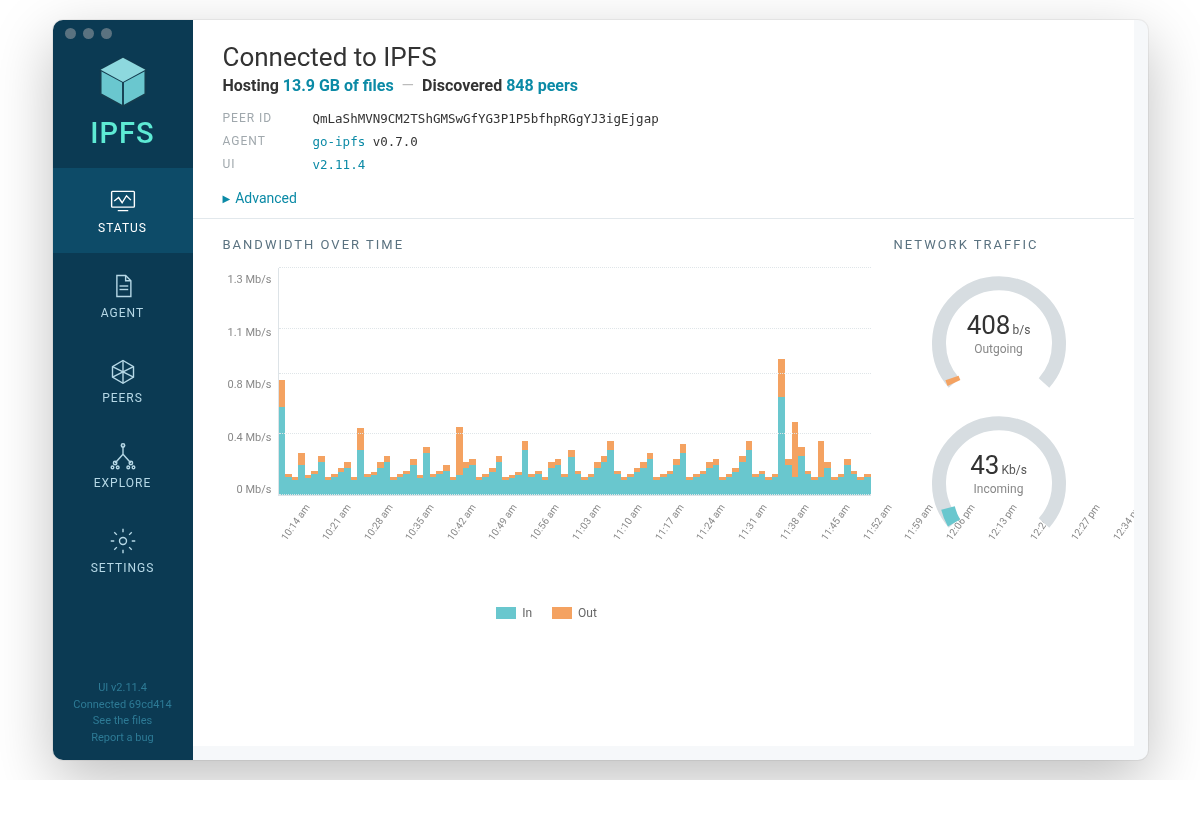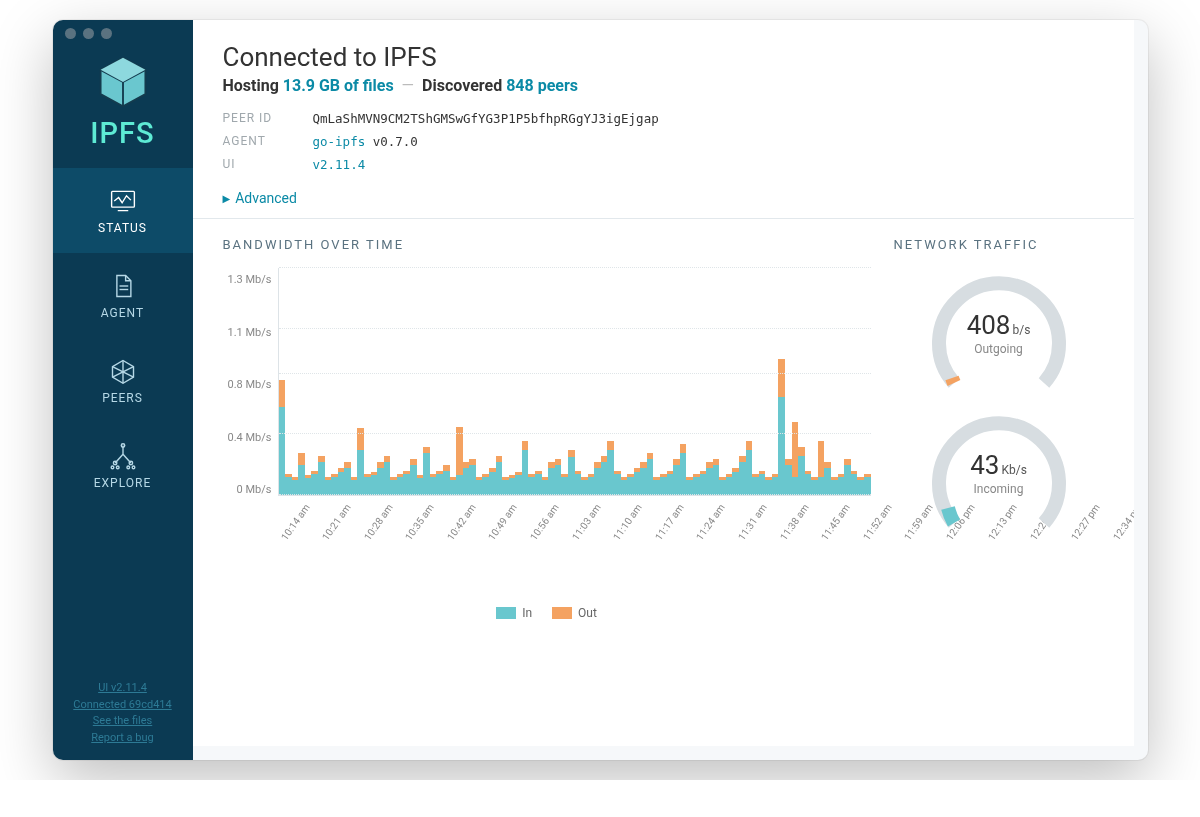--- a/index.html
+++ b/index.html
@@ -76,21 +76,21 @@
   .nav-item.active{background:var(--sidebar-active);color:#fff;}
   .nav-icon{width:28px;height:28px;stroke:currentColor;fill:none;stroke-width:1.6;}
   .sidebar-footer{
     margin-top:auto;
     padding:10px 8px 14px;
     text-align:center;
     font-size:11px;
     line-height:1.5;
     color:#2d7a95;
   }
-  .sidebar-footer div{cursor:pointer;text-decoration:underline;}
+  .sidebar-footer div{cursor:pointer;}
   
   .main{flex:1;display:flex;flex-direction:column;overflow:hidden;}
   .topbar{
     height:56px;
     background:var(--bg);
     display:flex;
     align-items:center;
     padding:0 20px;
     gap:10px;
   }
@@ -227,20 +227,27 @@
             <line x1="16" y1="14" x2="25" y2="24"></line>
             <circle cx="16" cy="4" r="2"></circle>
             <circle cx="7" cy="24" r="2"></circle>
             <circle cx="25" cy="24" r="2"></circle>
             <circle cx="4" cy="29" r="1.5"></circle>
             <circle cx="10" cy="29" r="1.5"></circle>
             <circle cx="22" cy="29" r="1.5"></circle>
             <circle cx="28" cy="29" r="1.5"></circle>
           </svg>
         <span>EXPLORE</span>
+      </div>
+      <div class="nav-item">
+        <svg class="nav-icon" viewBox="0 0 32 32">
+            <circle cx="16" cy="16" r="4"></circle>
+            <path d="M16 2v4M16 26v4M2 16h4M26 16h4M6 6l3 3M23 23l3 3M26 6l-3 3M9 23l-3 3"></path>
+          </svg>
+        <span>SETTINGS</span>
       </div>
     </nav>
     <div class="sidebar-footer">
       <div>UI v2.11.4</div>
       <div>Connected 69cd414</div>
       <div>See the files</div>
       <div>Report a bug</div>
     </div>
   </aside>
 

